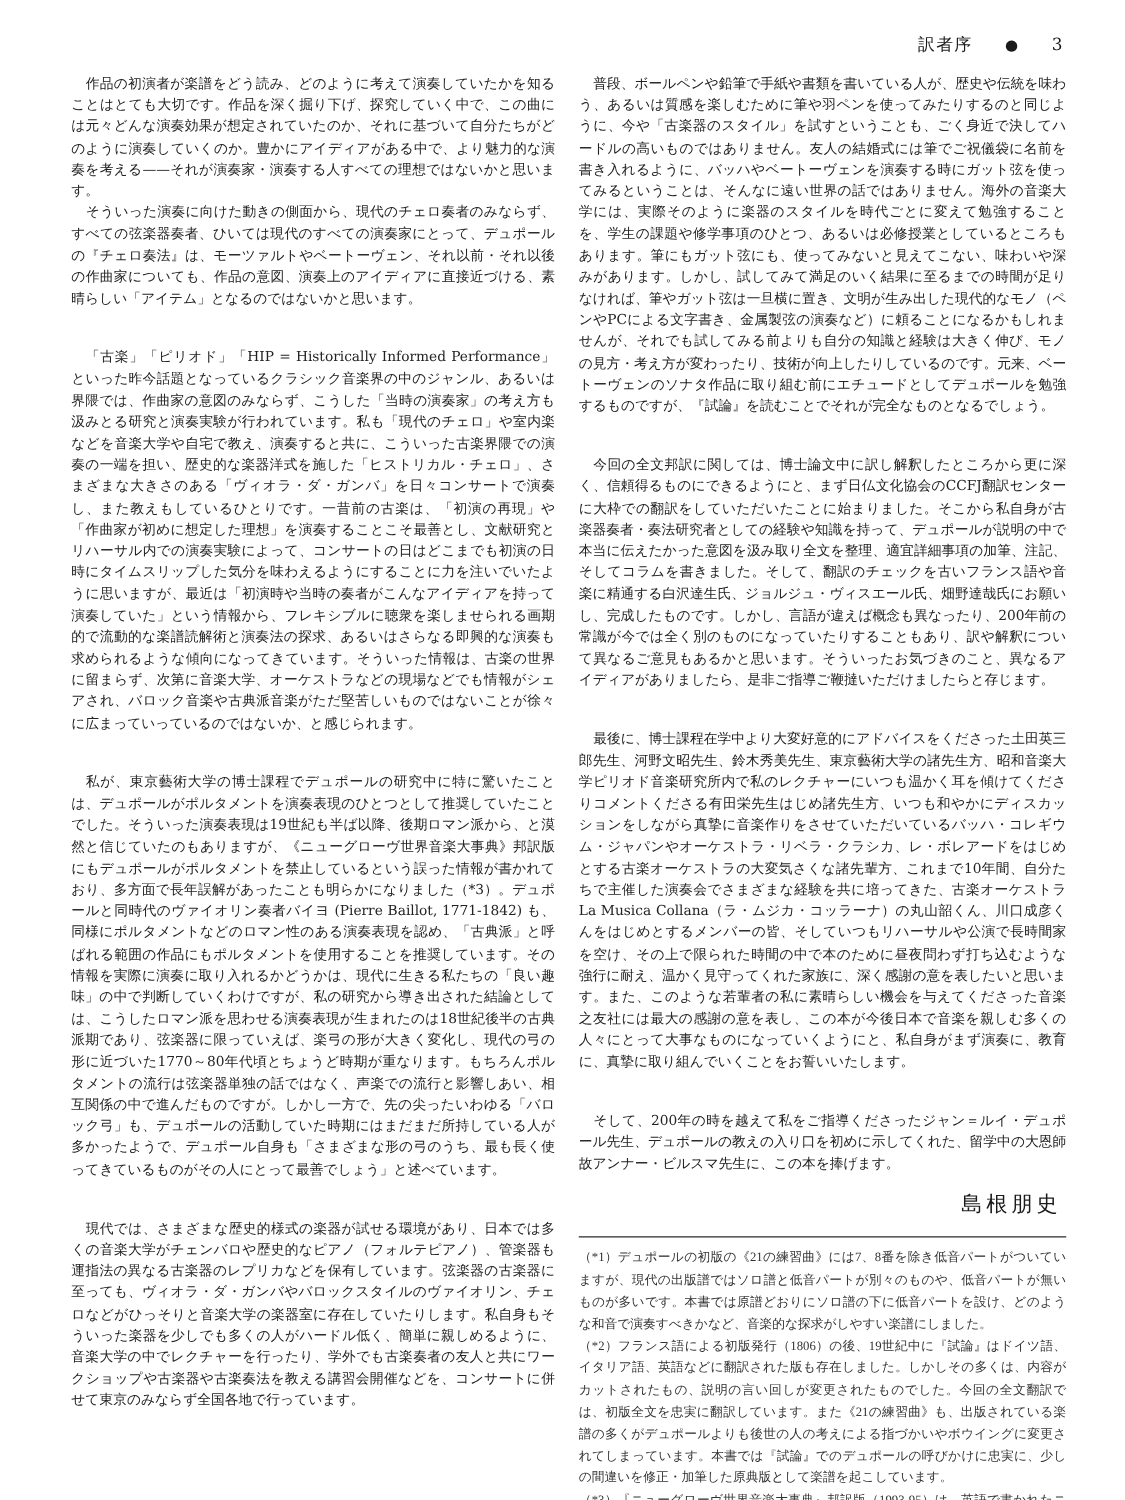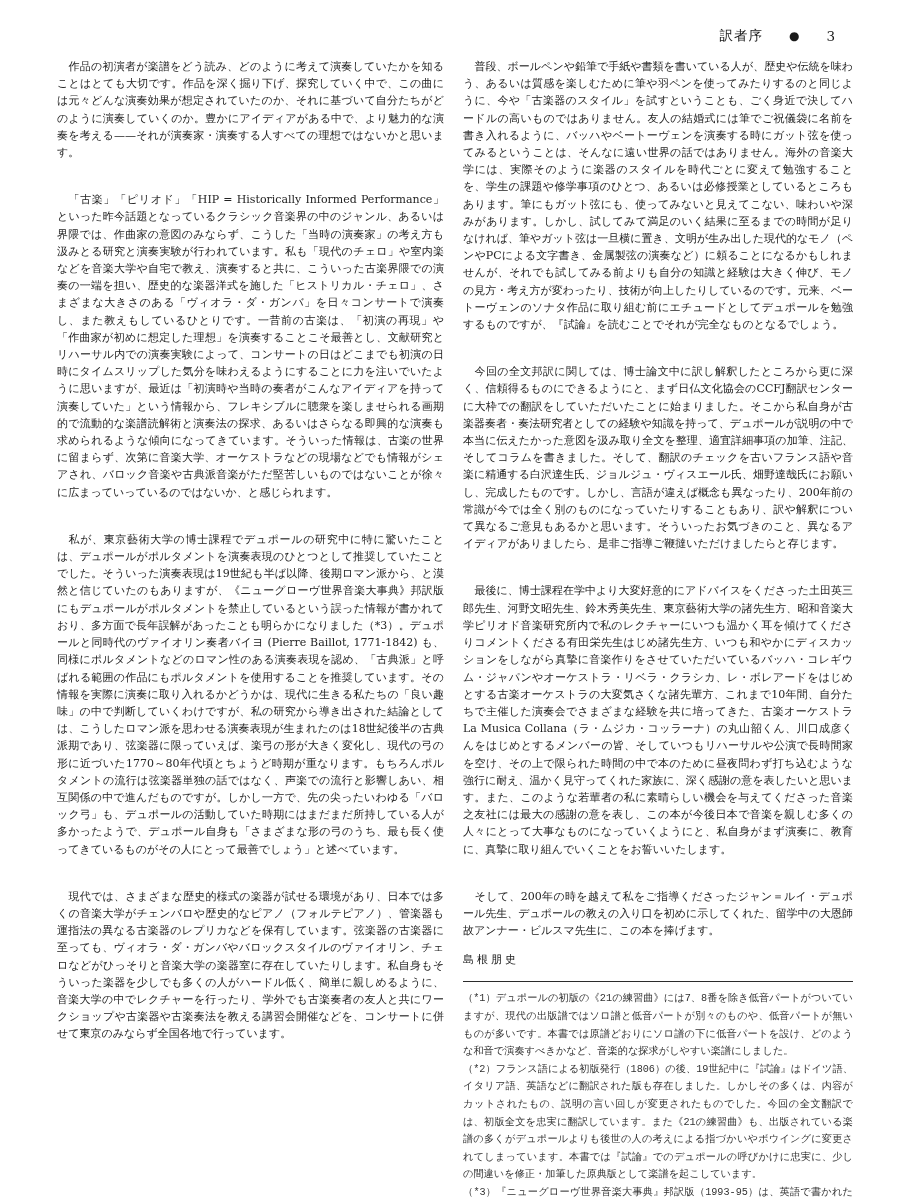--- a/index.html
+++ b/index.html
@@ -12,21 +12,21 @@
     width: 900px;
     height: 1200px;
     background: #ffffff;
     overflow: hidden;
     color: #1f1f1f;
     font-family: "DejaVu Serif", "Liberation Serif", serif;
   }
   .header {
     position: absolute;
     top: 27px;
-    right: 64px;
+    right: 49px;
     display: flex;
     align-items: center;
     font-size: 13.5px;
     color: #1a1a1a;
     letter-spacing: 1px;
   }
   .header .sep-dot {
     font-size: 12px;
     margin: 0 26px;
     line-height: 1;
@@ -52,56 +52,57 @@
     font-size: 11px;
     line-height: 17.2px;
     color: #222222;
     overflow-wrap: break-word;
   }
   p.para.sect {
     margin-top: 30px;
   }
   p.signature {
     margin: 13px 4px 0 0;
-    text-align: left;
-    font-size: 11px;
+    text-align: right;
+    font-size: 17px;
     letter-spacing: 3px;
     color: #1a1a1a;
   }
   .footnotes {
     margin-top: 14px;
     border-top: 1.2px solid #2b2b2b;
     padding-top: 8px;
   }
   p.fn {
     margin: 0;
     text-align: justify;
     text-justify: inter-ideograph;
     font-size: 10.2px;
     line-height: 17.6px;
-    font-family: Liberation Mono, monospace;
+    font-family: Liberation Serif, serif;
     color: #333333;
     overflow-wrap: break-word;
   }
 </style>
 </head>
 <body>
 
 <div class="page">
 
   <div class="header">
     <span>訳者序</span>
     <span class="sep-dot">●</span>
     <span>3</span>
   </div>
 
   <div class="columns">
 
     <div class="col">
       <p class="para">作品の初演者が楽譜をどう読み、どのように考えて演奏していたかを知ることはとても大切です。作品を深く掘り下げ、探究していく中で、この曲には元々どんな演奏効果が想定されていたのか、それに基づいて自分たちがどのように演奏していくのか。豊かにアイディアがある中で、より魅力的な演奏を考える——それが演奏家・演奏する人すべての理想ではないかと思います。</p>
+      <p class="para">そういった演奏に向けた動きの側面から、現代のチェロ奏者のみならず、すべての弦楽器奏者、ひいては現代のすべての演奏家にとって、デュポールの『チェロ奏法』は、モーツァルトやベートーヴェン、それ以前・それ以後の作曲家についても、作品の意図、演奏上のアイディアに直接近づける、素晴らしい「アイテム」となるのではないかと思います。</p>
       <p class="para sect">「古楽」「ピリオド」「HIP = Historically Informed Performance」といった昨今話題となっているクラシック音楽界の中のジャンル、あるいは界隈では、作曲家の意図のみならず、こうした「当時の演奏家」の考え方も汲みとる研究と演奏実験が行われています。私も「現代のチェロ」や室内楽などを音楽大学や自宅で教え、演奏すると共に、こういった古楽界隈での演奏の一端を担い、歴史的な楽器洋式を施した「ヒストリカル・チェロ」、さまざまな大きさのある「ヴィオラ・ダ・ガンバ」を日々コンサートで演奏し、また教えもしているひとりです。一昔前の古楽は、「初演の再現」や「作曲家が初めに想定した理想」を演奏することこそ最善とし、文献研究とリハーサル内での演奏実験によって、コンサートの日はどこまでも初演の日時にタイムスリップした気分を味わえるようにすることに力を注いでいたように思いますが、最近は「初演時や当時の奏者がこんなアイディアを持って演奏していた」という情報から、フレキシブルに聴衆を楽しませられる画期的で流動的な楽譜読解術と演奏法の探求、あるいはさらなる即興的な演奏も求められるような傾向になってきています。そういった情報は、古楽の世界に留まらず、次第に音楽大学、オーケストラなどの現場などでも情報がシェアされ、バロック音楽や古典派音楽がただ堅苦しいものではないことが徐々に広まっていっているのではないか、と感じられます。</p>
       <p class="para sect">私が、東京藝術大学の博士課程でデュポールの研究中に特に驚いたことは、デュポールがポルタメントを演奏表現のひとつとして推奨していたことでした。そういった演奏表現は19世紀も半ば以降、後期ロマン派から、と漠然と信じていたのもありますが、《ニューグローヴ世界音楽大事典》邦訳版にもデュポールがポルタメントを禁止しているという誤った情報が書かれており、多方面で長年誤解があったことも明らかになりました（*3）。デュポールと同時代のヴァイオリン奏者バイヨ (Pierre Baillot, 1771-1842) も、同様にポルタメントなどのロマン性のある演奏表現を認め、「古典派」と呼ばれる範囲の作品にもポルタメントを使用することを推奨しています。その情報を実際に演奏に取り入れるかどうかは、現代に生きる私たちの「良い趣味」の中で判断していくわけですが、私の研究から導き出された結論としては、こうしたロマン派を思わせる演奏表現が生まれたのは18世紀後半の古典派期であり、弦楽器に限っていえば、楽弓の形が大きく変化し、現代の弓の形に近づいた1770～80年代頃とちょうど時期が重なります。もちろんポルタメントの流行は弦楽器単独の話ではなく、声楽での流行と影響しあい、相互関係の中で進んだものですが。しかし一方で、先の尖ったいわゆる「バロック弓」も、デュポールの活動していた時期にはまだまだ所持している人が多かったようで、デュポール自身も「さまざまな形の弓のうち、最も長く使ってきているものがその人にとって最善でしょう」と述べています。</p>
       <p class="para sect">現代では、さまざまな歴史的様式の楽器が試せる環境があり、日本では多くの音楽大学がチェンバロや歴史的なピアノ（フォルテピアノ）、管楽器も運指法の異なる古楽器のレプリカなどを保有しています。弦楽器の古楽器に至っても、ヴィオラ・ダ・ガンバやバロックスタイルのヴァイオリン、チェロなどがひっそりと音楽大学の楽器室に存在していたりします。私自身もそういった楽器を少しでも多くの人がハードル低く、簡単に親しめるように、音楽大学の中でレクチャーを行ったり、学外でも古楽奏者の友人と共にワークショップや古楽器や古楽奏法を教える講習会開催などを、コンサートに併せて東京のみならず全国各地で行っています。</p>
     </div>
 
     <div class="col right">
       <p class="para">普段、ボールペンや鉛筆で手紙や書類を書いている人が、歴史や伝統を味わう、あるいは質感を楽しむために筆や羽ペンを使ってみたりするのと同じように、今や「古楽器のスタイル」を試すということも、ごく身近で決してハードルの高いものではありません。友人の結婚式には筆でご祝儀袋に名前を書き入れるように、バッハやベートーヴェンを演奏する時にガット弦を使ってみるということは、そんなに遠い世界の話ではありません。海外の音楽大学には、実際そのように楽器のスタイルを時代ごとに変えて勉強することを、学生の課題や修学事項のひとつ、あるいは必修授業としているところもあります。筆にもガット弦にも、使ってみないと見えてこない、味わいや深みがあります。しかし、試してみて満足のいく結果に至るまでの時間が足りなければ、筆やガット弦は一旦横に置き、文明が生み出した現代的なモノ（ペンやPCによる文字書き、金属製弦の演奏など）に頼ることになるかもしれませんが、それでも試してみる前よりも自分の知識と経験は大きく伸び、モノの見方・考え方が変わったり、技術が向上したりしているのです。元来、ベートーヴェンのソナタ作品に取り組む前にエチュードとしてデュポールを勉強するものですが、『試論』を読むことでそれが完全なものとなるでしょう。</p>
       <p class="para sect">今回の全文邦訳に関しては、博士論文中に訳し解釈したところから更に深く、信頼得るものにできるようにと、まず日仏文化協会のCCFJ翻訳センターに大枠での翻訳をしていただいたことに始まりました。そこから私自身が古楽器奏者・奏法研究者としての経験や知識を持って、デュポールが説明の中で本当に伝えたかった意図を汲み取り全文を整理、適宜詳細事項の加筆、注記、そしてコラムを書きました。そして、翻訳のチェックを古いフランス語や音楽に精通する白沢達生氏、ジョルジュ・ヴィスエール氏、畑野達哉氏にお願いし、完成したものです。しかし、言語が違えば概念も異なったり、200年前の常識が今では全く別のものになっていたりすることもあり、訳や解釈について異なるご意見もあるかと思います。そういったお気づきのこと、異なるアイディアがありましたら、是非ご指導ご鞭撻いただけましたらと存じます。</p>
       <p class="para sect">最後に、博士課程在学中より大変好意的にアドバイスをくださった土田英三郎先生、河野文昭先生、鈴木秀美先生、東京藝術大学の諸先生方、昭和音楽大学ピリオド音楽研究所内で私のレクチャーにいつも温かく耳を傾けてくださりコメントくださる有田栄先生はじめ諸先生方、いつも和やかにディスカッションをしながら真摯に音楽作りをさせていただいているバッハ・コレギウム・ジャパンやオーケストラ・リベラ・クラシカ、レ・ボレアードをはじめとする古楽オーケストラの大変気さくな諸先輩方、これまで10年間、自分たちで主催した演奏会でさまざまな経験を共に培ってきた、古楽オーケストラLa Musica Collana（ラ・ムジカ・コッラーナ）の丸山韶くん、川口成彦くんをはじめとするメンバーの皆、そしていつもリハーサルや公演で長時間家を空け、その上で限られた時間の中で本のために昼夜問わず打ち込むような強行に耐え、温かく見守ってくれた家族に、深く感謝の意を表したいと思います。また、このような若輩者の私に素晴らしい機会を与えてくださった音楽之友社には最大の感謝の意を表し、この本が今後日本で音楽を親しむ多くの人々にとって大事なものになっていくようにと、私自身がまず演奏に、教育に、真摯に取り組んでいくことをお誓いいたします。</p>
       <p class="para sect">そして、200年の時を越えて私をご指導くださったジャン＝ルイ・デュポール先生、デュポールの教えの入り口を初めに示してくれた、留学中の大恩師 故アンナー・ビルスマ先生に、この本を捧げます。</p>

